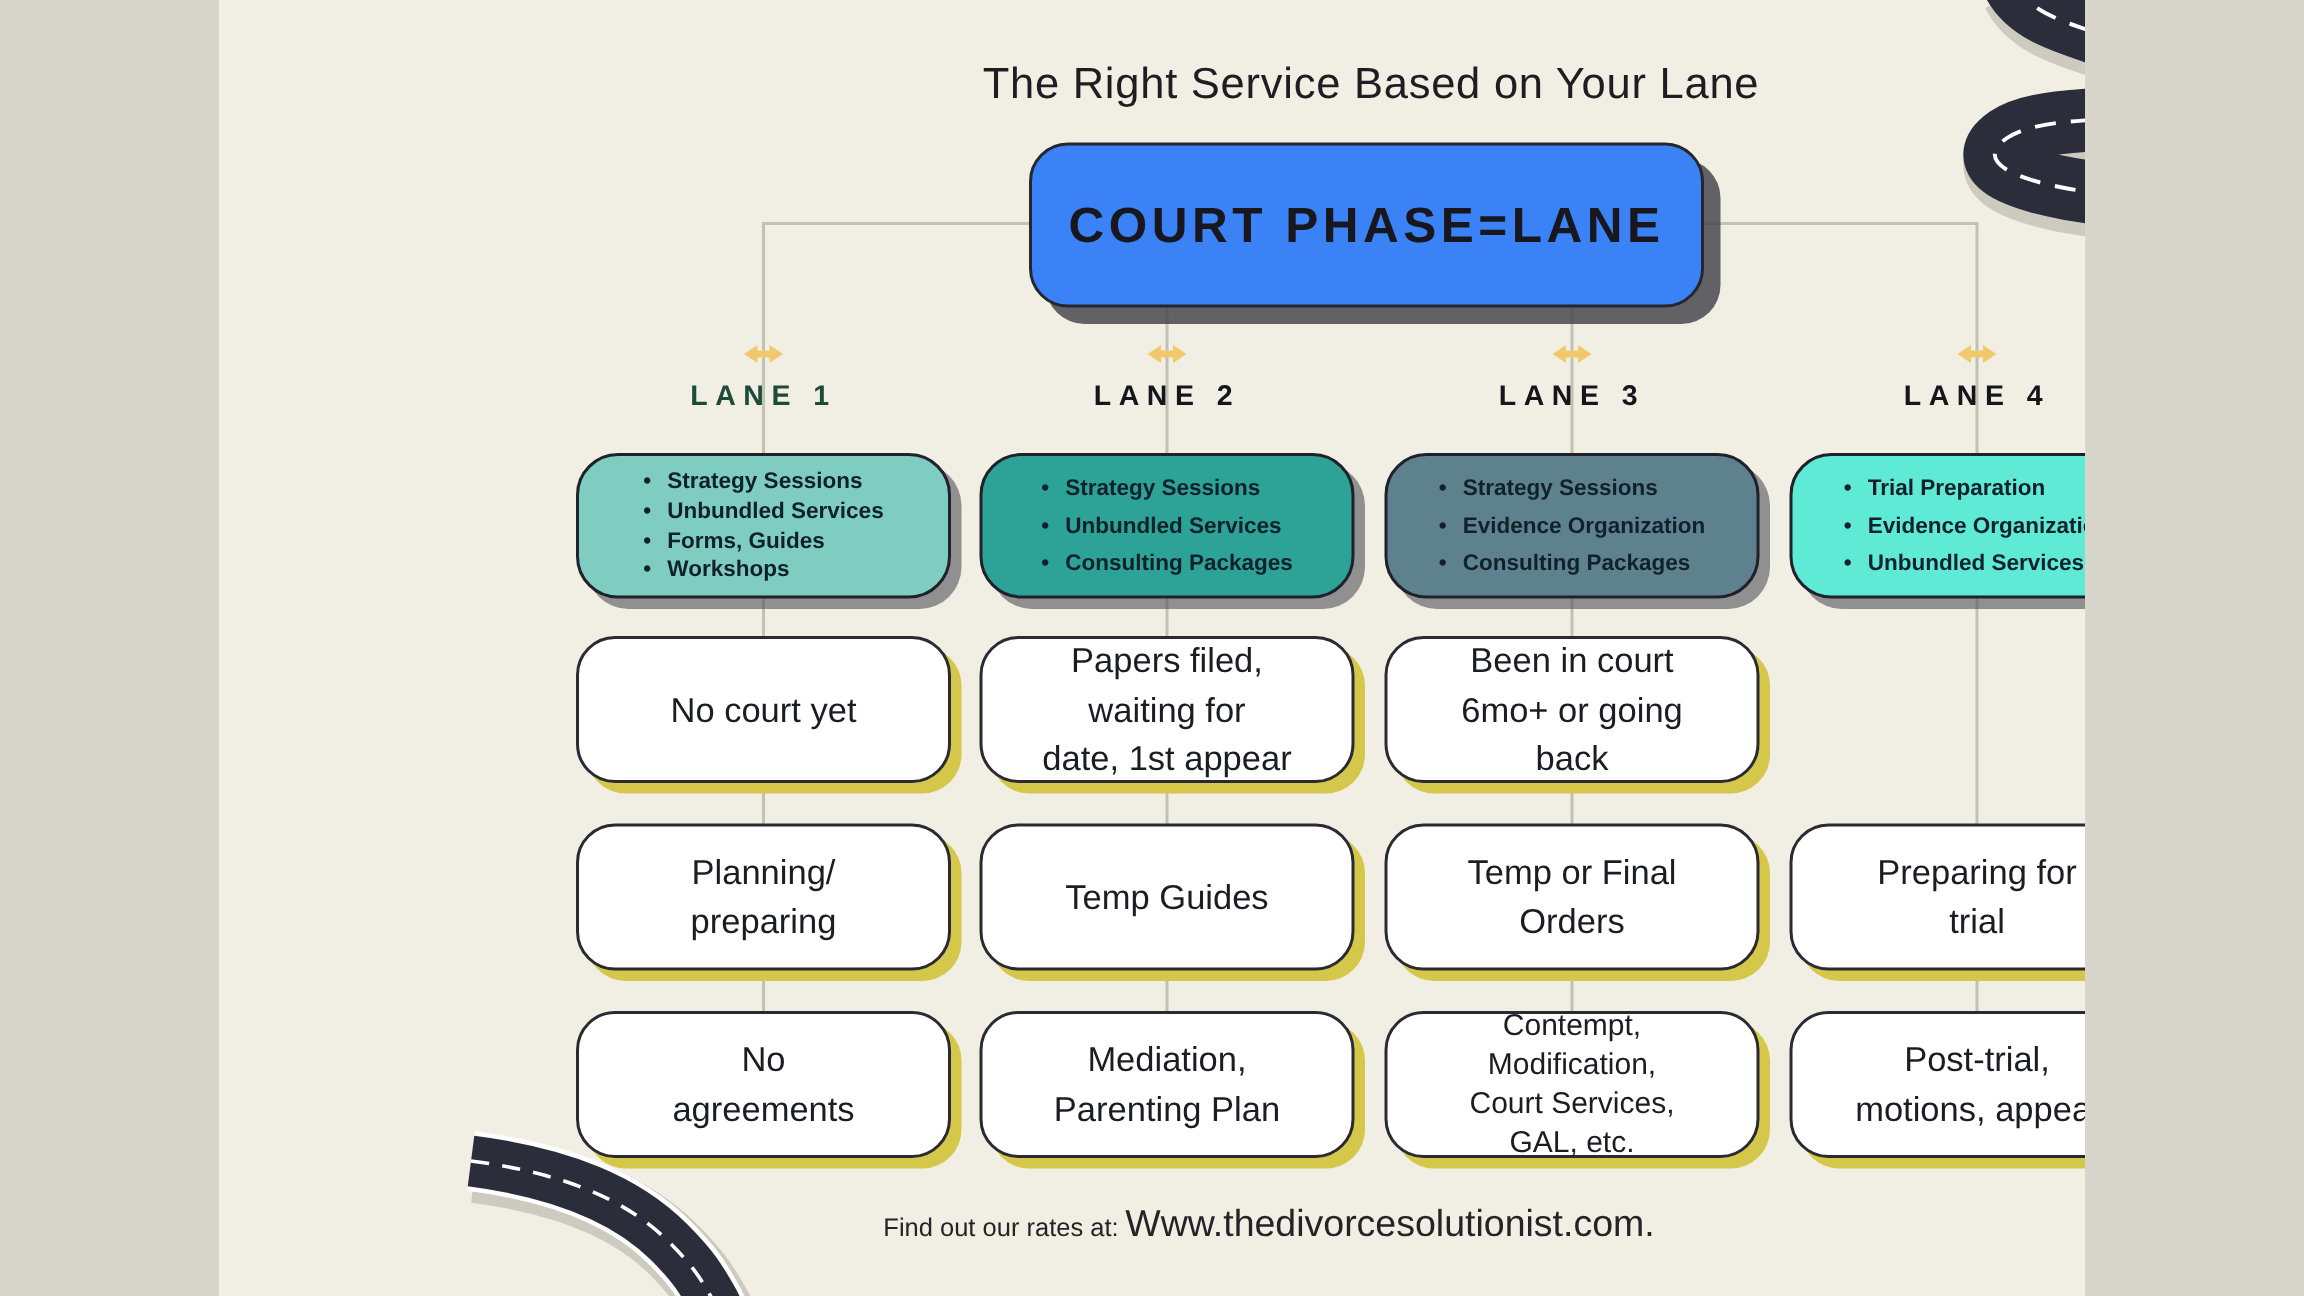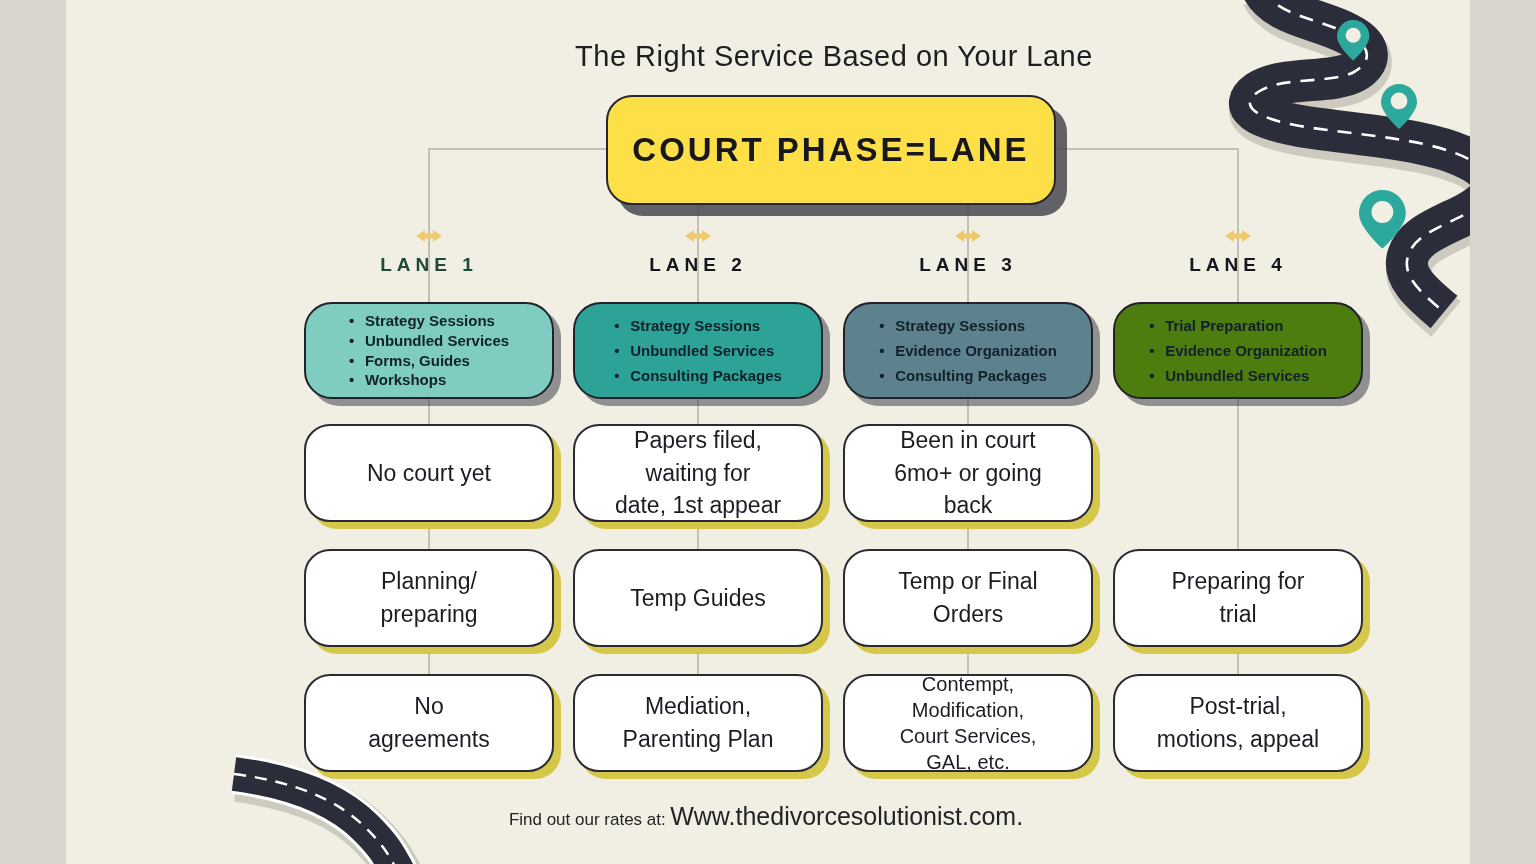--- a/index.html
+++ b/index.html
@@ -1,32 +1,32 @@
 <!DOCTYPE html>
 <html><head>
 <meta charset="utf-8">
 <style>
   html,body{margin:0;padding:0;background:#d8d6cc;font-family:"Liberation Sans",sans-serif;}
-  #canvas{position:relative;width:1404px;height:864px;background:#F1EFE3;overflow:hidden;margin:0 auto;}
+  #canvas{position:relative;width:1244px;height:864px;background:#F1EFE3;overflow:hidden;margin:0 auto;}
 
   
   .hline{position:absolute;top:148px;left:362px;width:811px;height:1.5px;background:#c4c1b1;z-index:1;}
   .vline{position:absolute;top:148px;height:576px;width:1.5px;background:#c4c1b1;z-index:1;}
   .vl-1{left:362px}.vl-2{left:631px}.vl-3{left:901px}.vl-4{left:1171px}
 
   
   #decor{position:absolute;left:0;top:0;width:1536px;height:864px;z-index:2;pointer-events:none;}
 
   
   .title{position:absolute;top:40px;left:0;width:1536px;text-align:center;
          font-size:29px;color:#1e1e22;letter-spacing:.5px;z-index:2;}
 
   
   .root-box{position:absolute;left:540px;top:95px;width:446px;height:106px;z-index:3;
-            background:#fde047;border:2.5px solid #26262e;border-radius:26px;
+            background:#3b82f6;border:2.5px solid #26262e;border-radius:26px;
             box-shadow:11px 11px 0 rgba(72,72,80,.85);
             display:flex;align-items:center;justify-content:center;
             font-size:33px;font-weight:800;letter-spacing:3px;color:#17171d;}
 
   
   .lane-col{position:absolute;top:0;width:250px;height:800px;z-index:3;}
   .col-1{left:238px}.col-2{left:507px}.col-3{left:777px}.col-4{left:1047px}
 
   .arrow{position:absolute;top:229px;left:50%;transform:translateX(-50%);}
 
@@ -34,21 +34,21 @@
               font-size:19px;font-weight:800;letter-spacing:5px;color:#15151c;}
   .col-1 .lane-label{color:#1d4a39;}
 
   .services{position:absolute;top:302px;width:100%;height:97px;box-sizing:border-box;
             border:2px solid #21212b;border-radius:28px;
             box-shadow:7px 7px 0 rgba(80,80,88,.6);
             display:flex;align-items:center;justify-content:center;}
   .col-1 .services{background:#7ECDC0;}
   .col-2 .services{background:#2CA396;}
   .col-3 .services{background:#5D828E;}
-  .col-4 .services{background:#4d7c0f;}
+  .col-4 .services{background:#5eead4;}
   .services ul{margin:0;padding:0;list-style:none;text-align:left;
                font-size:15px;font-weight:bold;color:#11212c;line-height:1.68;}
   .col-1 .services ul{line-height:1.33;}
   .services li{position:relative;padding-left:16px;}
   .services li::before{content:"\2022";position:absolute;left:0;top:0;}
 
   .phase{position:absolute;width:100%;height:98px;box-sizing:border-box;
          background:#ffffff;border:2px solid #2a2a33;border-radius:26px;
          box-shadow:7px 7px 0 #d5c74a;
          display:flex;align-items:center;justify-content:center;text-align:center;

